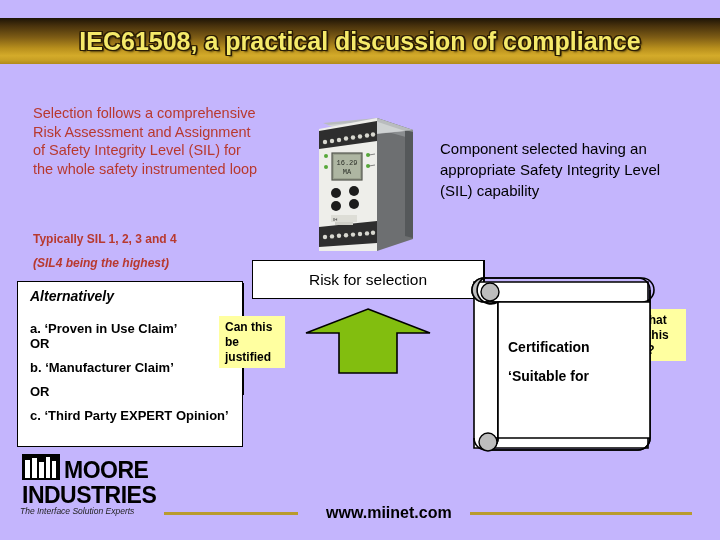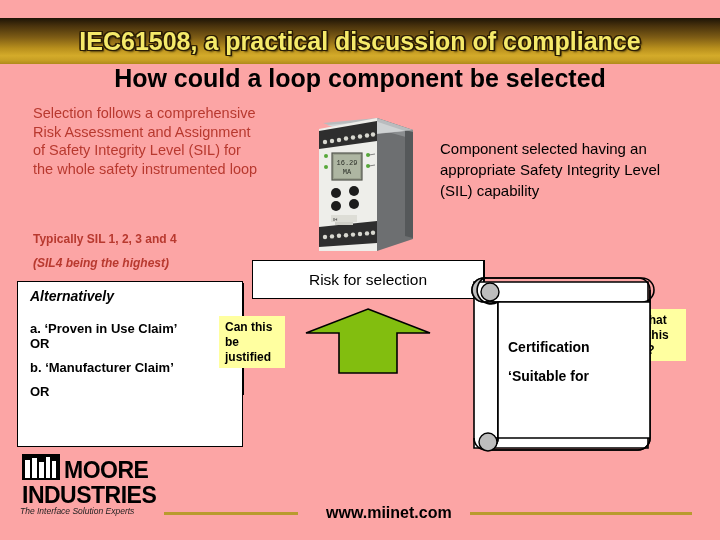--- a/index.html
+++ b/index.html
@@ -3,21 +3,21 @@
 <meta charset="utf-8">
 <style>
   html,body{margin:0;padding:0;}
   body{
     width:720px;height:540px;
     background:#ffffff;
     font-family:"Liberation Sans", sans-serif;
     overflow:hidden;
     position:relative;
   }
-  .slide{position:absolute;left:0;top:0;width:720px;height:540px;background:#fca5a5;}
+  .slide{position:absolute;left:0;top:0;width:720px;height:540px;background:#c4b5fd;}
 
   
   .banner{
     position:absolute;left:0;top:18px;width:720px;height:46px;
     background:linear-gradient(to bottom,#1d1406 0%,#46300c 16%,#7d5c15 42%,#b9901d 66%,#d4ab2a 82%,#c79f24 92%,#b08a1c 100%);
     display:flex;align-items:center;justify-content:center;
   }
   .banner-title{
     font-size:25px;font-weight:bold;color:#f5ea6a;
     letter-spacing:0px;
@@ -112,21 +112,20 @@
 </style>
 </head>
 <body>
 
 <div class="slide">
 
   <div class="banner">
     <div class="banner-title">IEC61508, a practical discussion of compliance</div>
   </div>
 
-  <div class="heading">How could a loop component be selected</div>
 
   <div class="redtext">Selection follows a comprehensive Risk Assessment and Assignment of Safety Integrity Level (SIL) for the whole safety instrumented loop</div>
   <div class="red-b">Typically SIL 1, 2, 3 and 4</div>
   <div class="red-i">(SIL4 being the highest)</div>
 
   <div class="righttext">Component selected having an appropriate Safety Integrity Level (SIL) capability</div>
 
   <svg class="device" viewBox="0 0 115 150">
 
     <polygon points="72,13 108,25 108,134 72,146" fill="#6d6f71"></polygon>
@@ -193,20 +192,21 @@
   <div class="conn" style="left:483px;top:260px;width:1.6px;height:55px;"></div>
 
   <div class="conn" style="left:620px;top:296px;width:1.6px;height:86px;"></div>
 
   <div class="altbox">
     <div class="ln" style="left:12px;top:6px;font-size:14px;font-style:italic;">Alternatively</div>
     <div class="ln" style="left:12px;top:39px;">a.   ‘Proven in Use Claim’</div>
     <div class="ln" style="left:12px;top:54px;">OR</div>
     <div class="ln" style="left:12px;top:78px;">b.   ‘Manufacturer Claim’</div>
     <div class="ln" style="left:12px;top:102px;">OR</div>
+    <div class="ln w" style="left:12px;top:126px;">c.   ‘Third Party EXPERT Opinion’</div>
   </div>
 
   <div class="basisbox">
     <span>Risk for selection</span>
   </div>
 
   <svg class="greenarrow" viewBox="0 0 132 70">
     <polygon points="66,3 128,27 95,27 95,67 37,67 37,27 4,27" fill="#82be0f" stroke="#000" stroke-width="1.6" stroke-linejoin="miter"></polygon>
   </svg>
 

